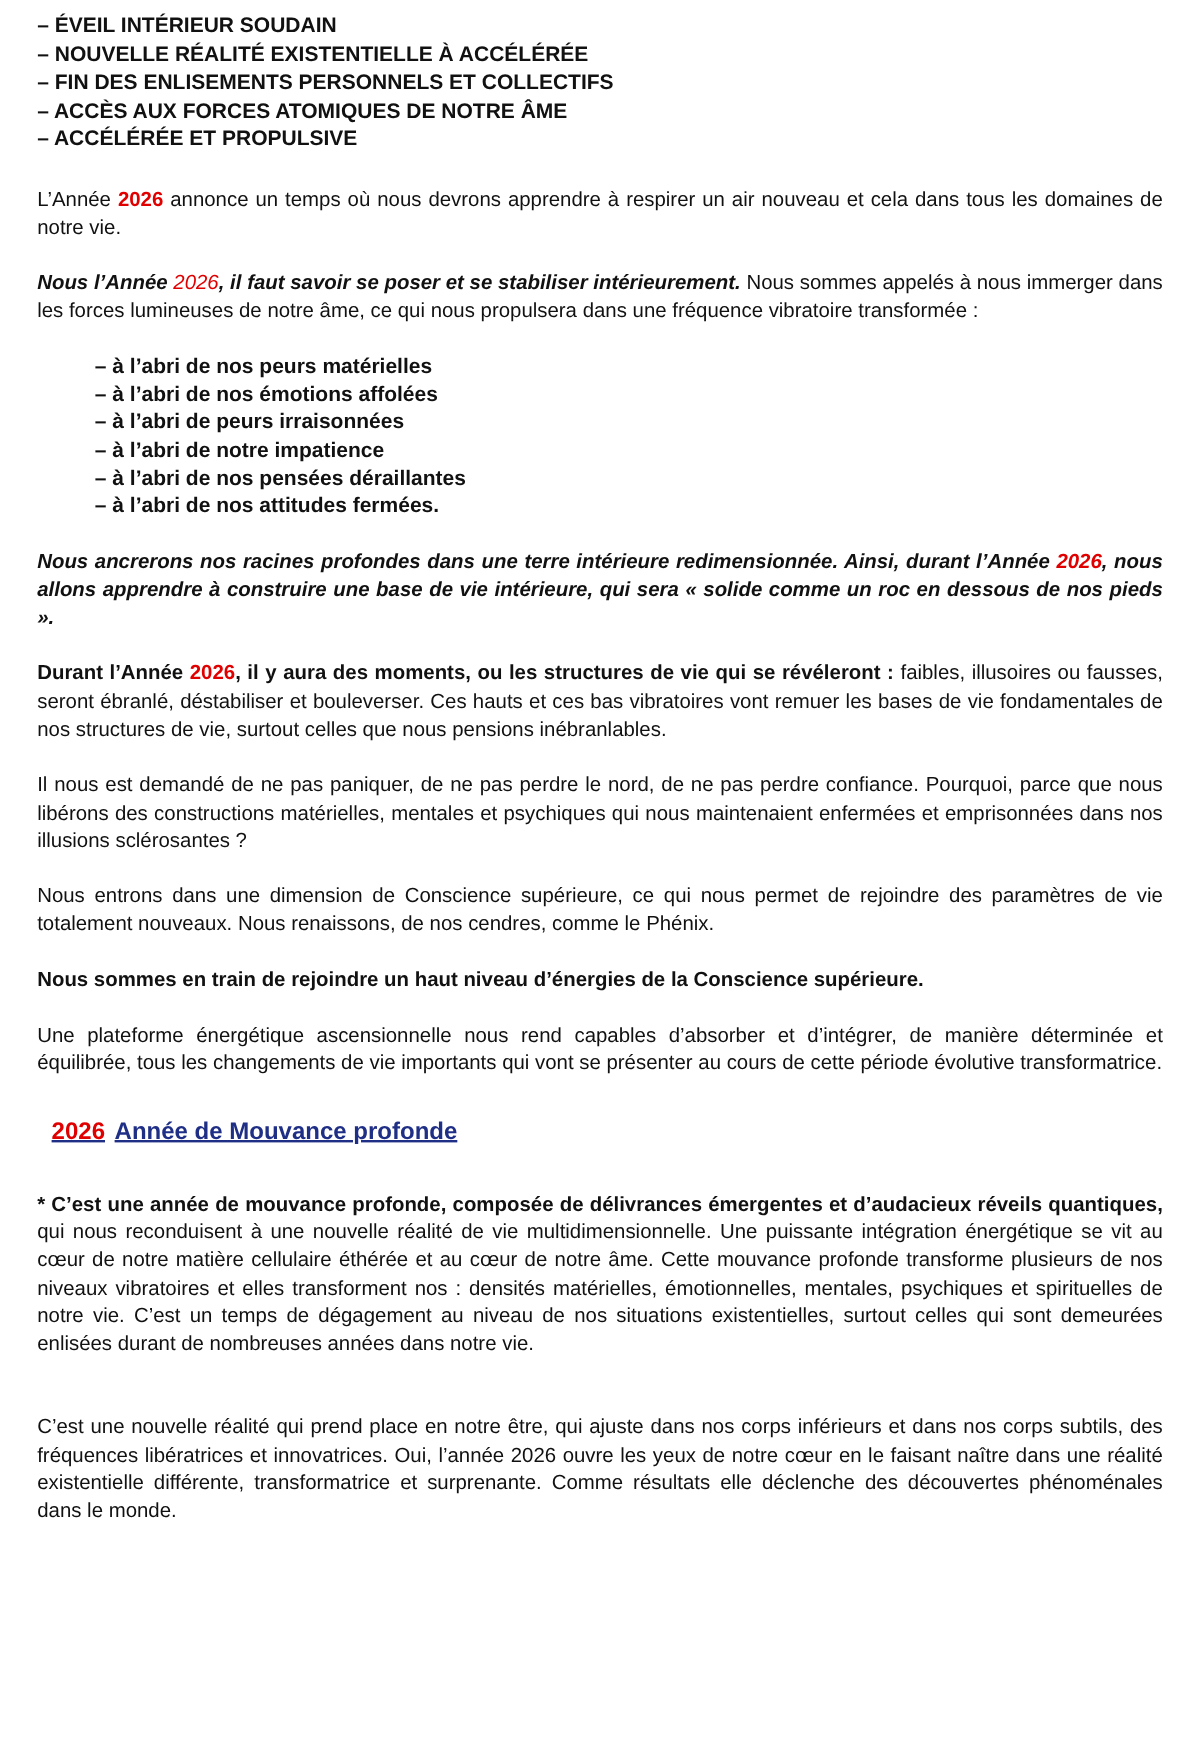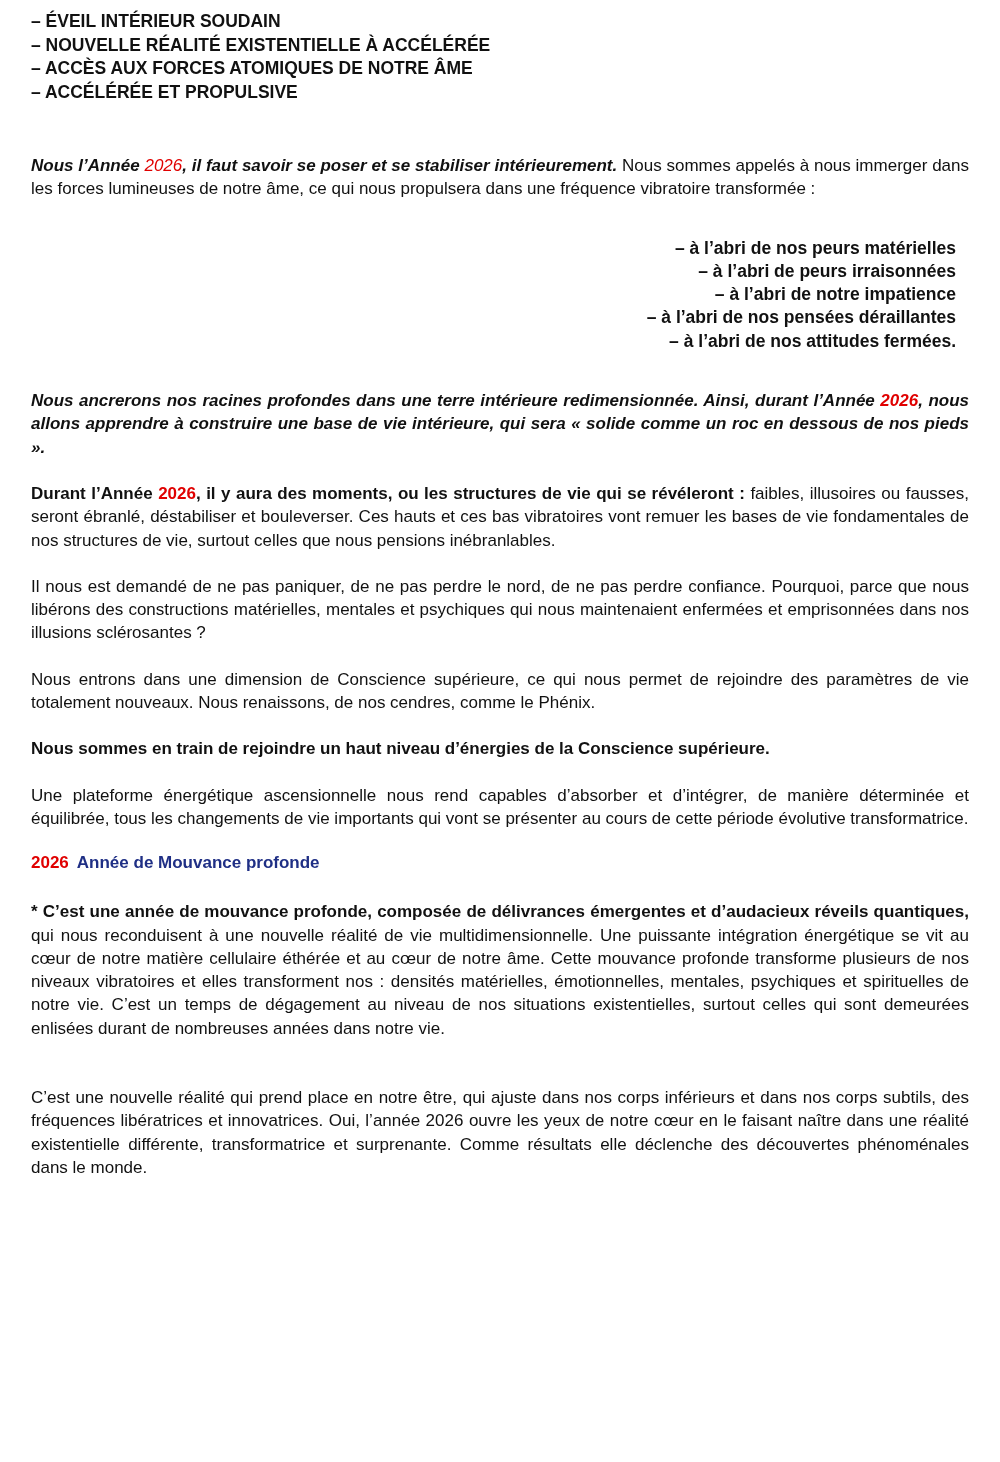--- a/index.html
+++ b/index.html
@@ -10,48 +10,51 @@
     font-size: 17px;
     line-height: 23.3px;
   }
   .page { position: relative; padding: 10px 31px 0 31px; }
   .headlines { font-weight: bold; font-size: 17.5px; line-height: 23.5px; margin-top: 0; }
   .p { text-align: justify; margin: 0; }
   .gap { height: 23px; }
   .red { color: #e00000; }
   .b { font-weight: bold; }
   .bi { font-weight: bold; font-style: italic; }
-  .list { margin: 13px; padding-left: 48px; font-weight: bold; font-size: 17.5px; line-height: 23.3px; text-align: right; }
+  .list { margin: 0; padding-left: 48px; font-weight: bold; font-size: 17.5px; line-height: 23.3px; }
   .list div { margin: 0; }
-  .section-title { font-weight: bold; font-size: 17px; line-height: 26px; color: #1f2f85; margin: 0; }
+  .section-title { font-weight: bold; font-size: 20px; line-height: 26px; color: #1f2f85; margin: 12px; text-decoration: underline; }
   .section-title .year { color: #e00000; margin-right: 8px; }
 </style>
 </head>
 <body>
 
 <div class="page">
 
   <div class="headlines">
     <div>– ÉVEIL INTÉRIEUR SOUDAIN</div>
     <div>– NOUVELLE RÉALITÉ EXISTENTIELLE À ACCÉLÉRÉE</div>
+    <div>– FIN DES ENLISEMENTS PERSONNELS ET COLLECTIFS</div>
     <div>– ACCÈS AUX FORCES ATOMIQUES DE NOTRE ÂME</div>
     <div>– ACCÉLÉRÉE ET PROPULSIVE</div>
   </div>
 
   <div class="gap" style="height:27px"></div>
 
+  <p class="p"><span>L’Année </span><span class="red b">2026</span><span> annonce un temps où nous devrons apprendre à respirer un air nouveau et cela dans tous les domaines de notre vie.</span></p>
 
   <div class="gap"></div>
 
   <p class="p"><span class="bi">Nous l’Année </span><span class="red" style="font-style:italic">2026</span><span class="bi">, il faut savoir se poser et se stabiliser intérieurement.</span><span> Nous sommes appelés à nous immerger dans les forces lumineuses de notre âme, ce qui nous propulsera dans une fréquence vibratoire transformée :</span></p>
 
   <div class="gap"></div>
 
   <div class="list">
     <div>– à l’abri de nos peurs matérielles</div>
+    <div>– à l’abri de nos émotions affolées</div>
     <div>– à l’abri de peurs irraisonnées</div>
     <div>– à l’abri de notre impatience</div>
     <div>– à l’abri de nos pensées déraillantes</div>
     <div>– à l’abri de nos attitudes fermées.</div>
   </div>
 
   <div class="gap"></div>
 
   <p class="p bi"><span>Nous ancrerons nos racines profondes dans une terre intérieure redimensionnée. Ainsi, durant l’Année </span><span class="red">2026</span><span>, nous allons apprendre à construire une base de vie intérieure, qui sera « solide comme un roc en dessous de nos pieds ».</span></p>
 

